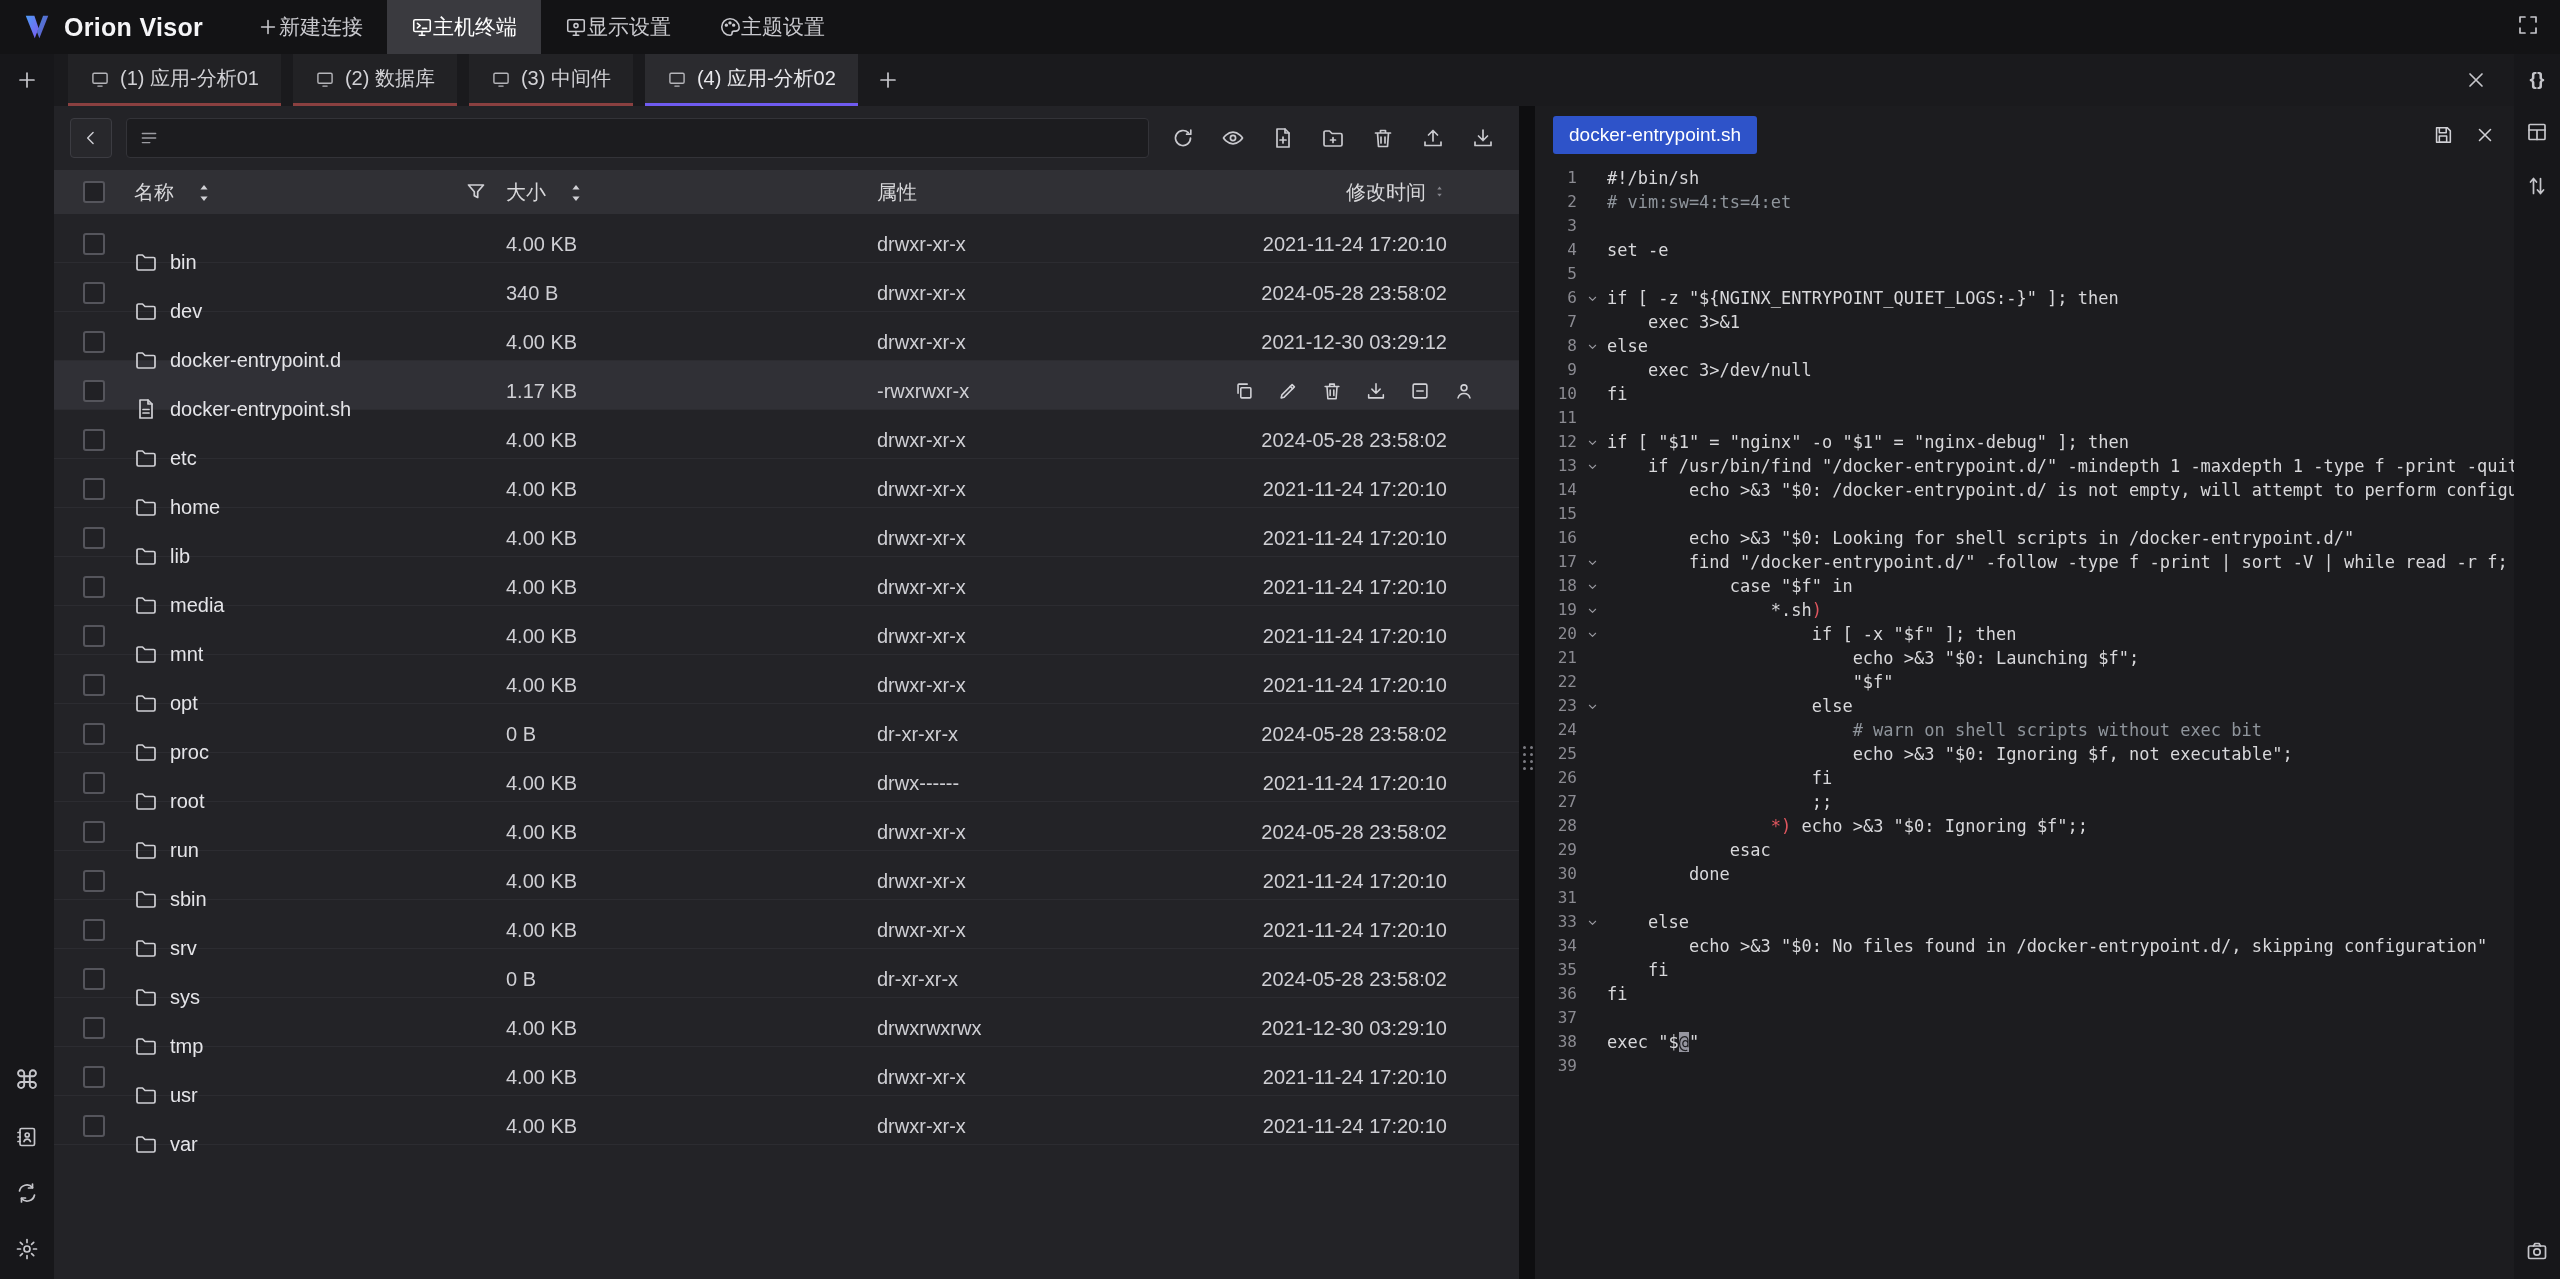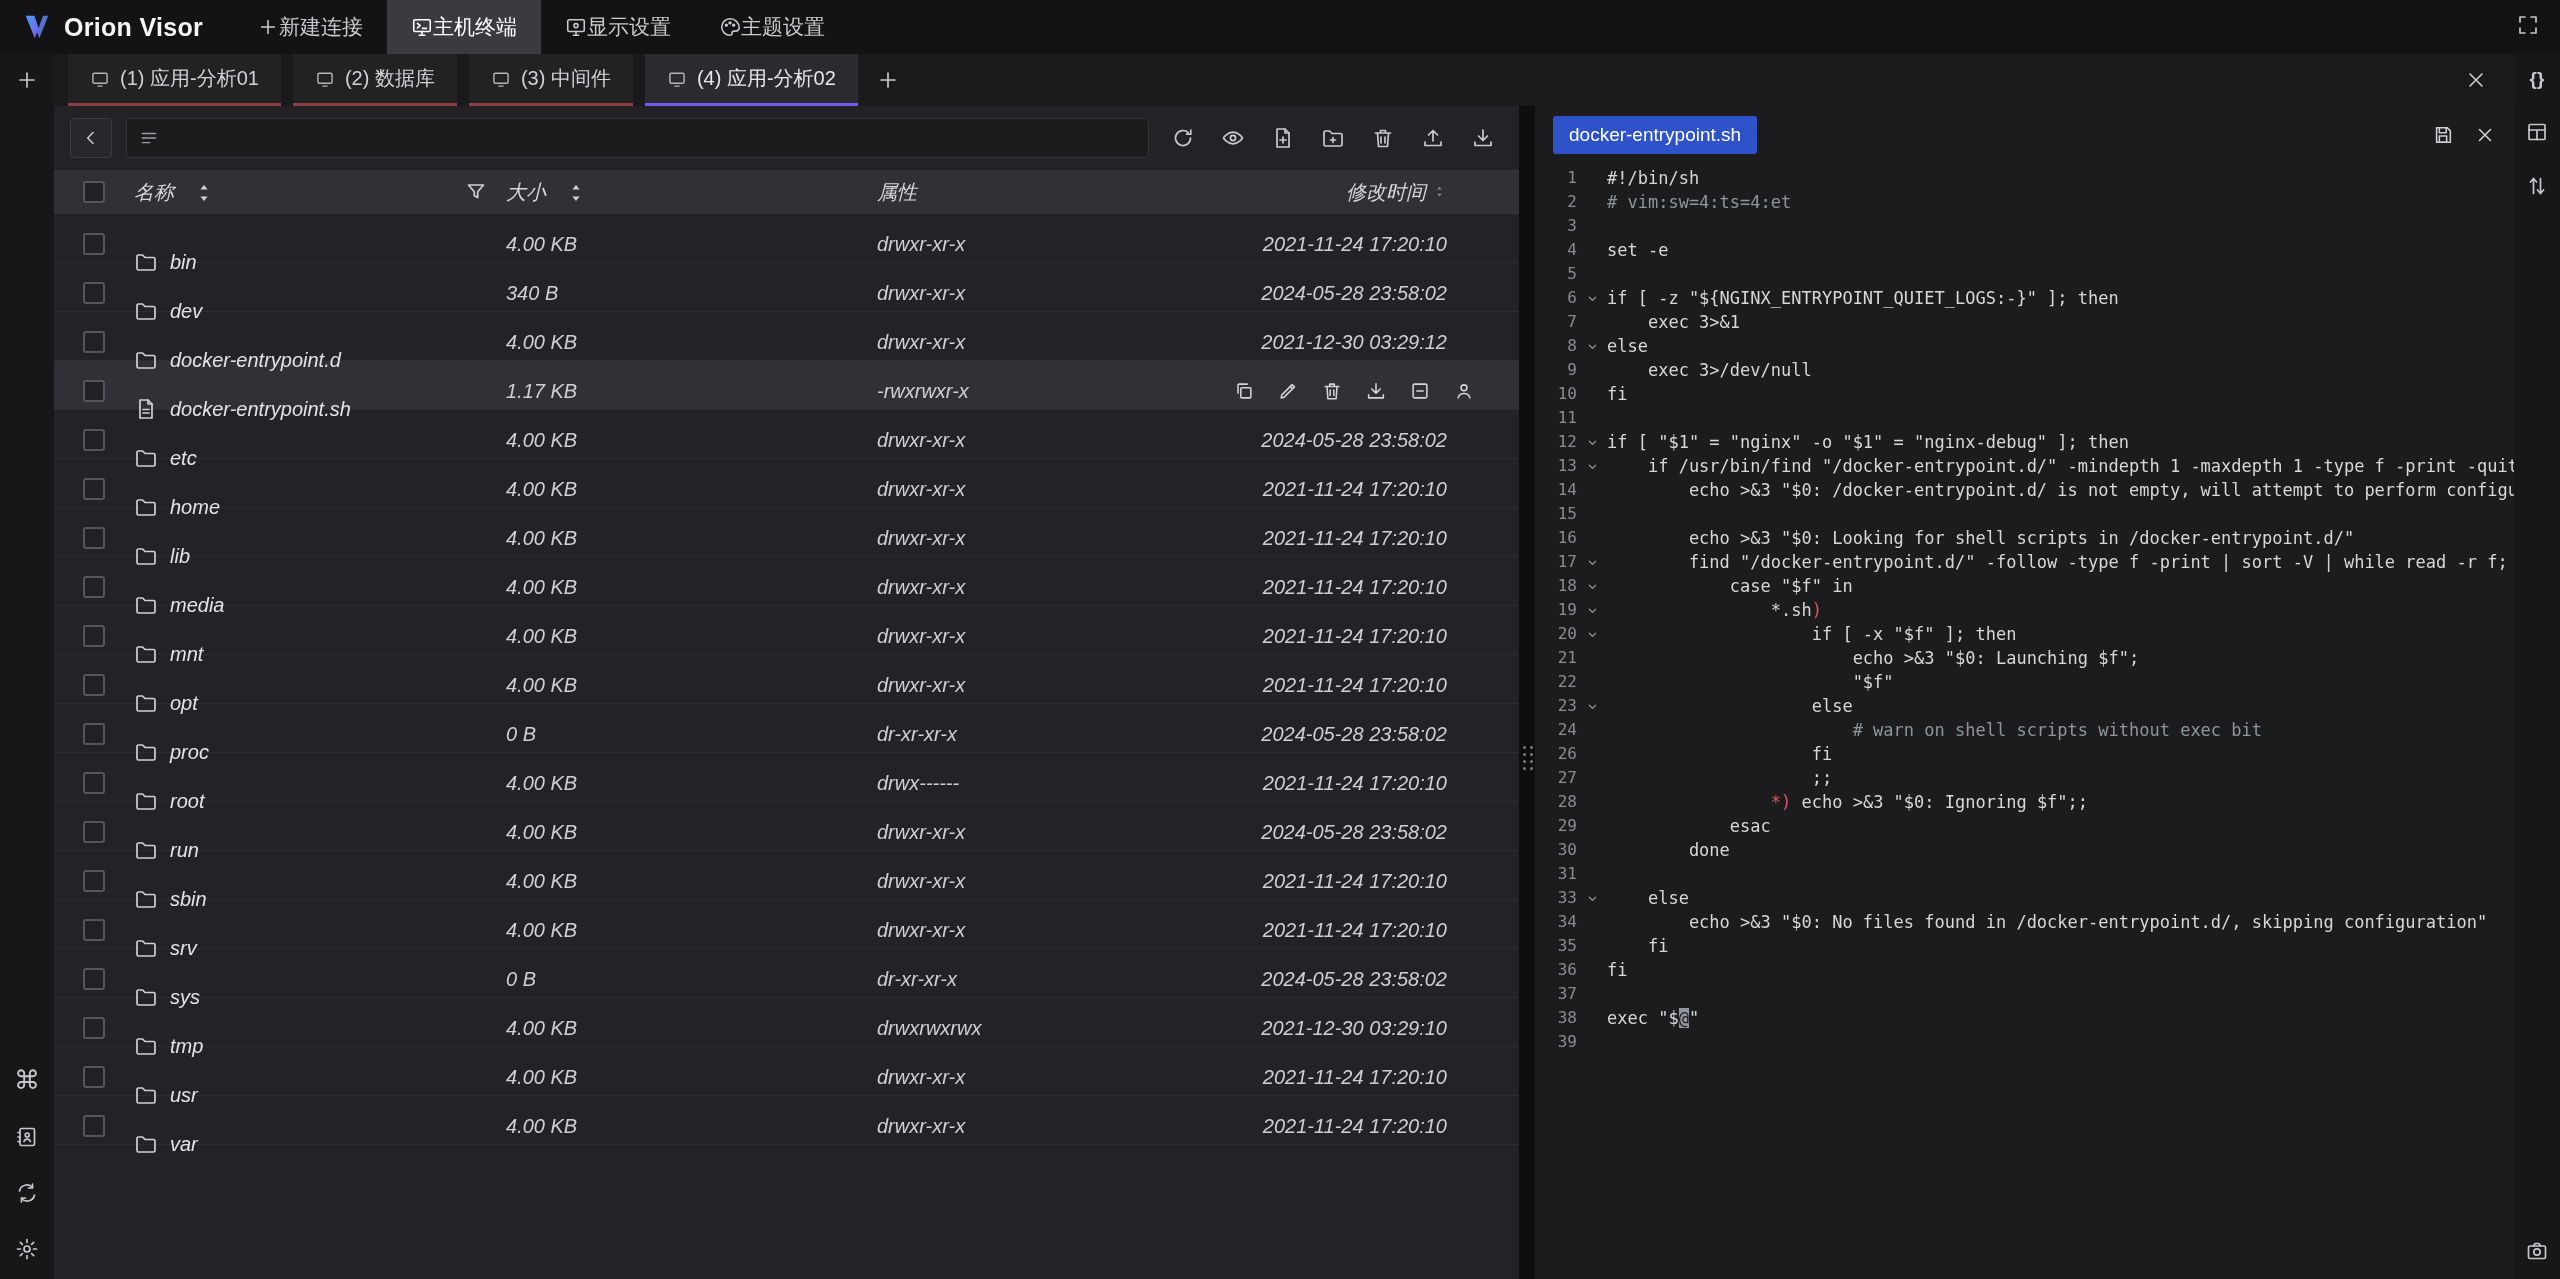--- a/index.html
+++ b/index.html
@@ -51,21 +51,21 @@
               display:flex; align-items:center; justify-content:center; color:#cfcfd4; cursor:pointer; }
   .back-btn svg { width:20px; height:20px; }
   .path-input { flex:1; height:40px; background:#1c1c1f; border:1px solid #333338; border-radius:4px;
                 display:flex; align-items:center; gap:10px; padding:0 12px; color:#9c9ca2; font-size:19px; }
   .path-input .ic svg { width:20px; height:20px; }
   .tool-icons { display:flex; align-items:center; gap:26px; padding:0 8px; }
   .tool-ic { cursor:pointer; color:#c9c9ce; }
   .tool-ic svg { width:24px; height:24px; }
 
   .ftable { flex:1; display:flex; flex-direction:column; overflow:hidden; }
-  .thead, .trow { display:grid; grid-template-columns:80px 372px 371px 342px 1fr; align-items:center;font-style:italic; }
+  .thead, .trow { display:grid; grid-template-columns:80px 372px 371px 342px 1fr; align-items:center; }
   .thead { height:44px; background:#303035; font-size:20px; color:#d8d8db; }
   .trow { height:49px; border-bottom:1px solid #2c2c31; font-size:20px; color:#cfcfd4; cursor:pointer; }
   .trow.selected { background:#303036; }
   .c-check { display:flex; justify-content:center; }
   .checkbox { width:22px; height:22px; border:2px solid #55555c; border-radius:3px; background:#212125; cursor:pointer; }
   .c-name { display:flex; align-items:center; gap:12px; min-width:0; }
   .trow .c-name { color:#e4e4e8;margin-top:36px; }
   .c-name .ic svg { width:24px; height:24px; color:#d0d0d5; }
   .c-time { text-align:right; padding-right:72px; }
   .c-time.actions { display:flex; justify-content:flex-end; gap:22px; padding-right:44px; }
@@ -894,20 +894,25 @@
                     </svg>
                   </span>
                   <span class="ltext">                    else</span>
                 </div>
                 <div class="cline">
                   <span class="lnum">24</span>
                   <span class="lfold"></span>
                   <span class="ltext comment">                        # warn on shell scripts without exec bit</span>
                 </div>
                 <div class="cline">
+                  <span class="lnum">25</span>
+                  <span class="lfold"></span>
+                  <span class="ltext">                        echo &gt;&amp;3 "$0: Ignoring $f, not executable";</span>
+                </div>
+                <div class="cline">
                   <span class="lnum">26</span>
                   <span class="lfold"></span>
                   <span class="ltext">                    fi</span>
                 </div>
                 <div class="cline">
                   <span class="lnum">27</span>
                   <span class="lfold"></span>
                   <span class="ltext">                    ;;</span>
                 </div>
                 <div class="cline">

